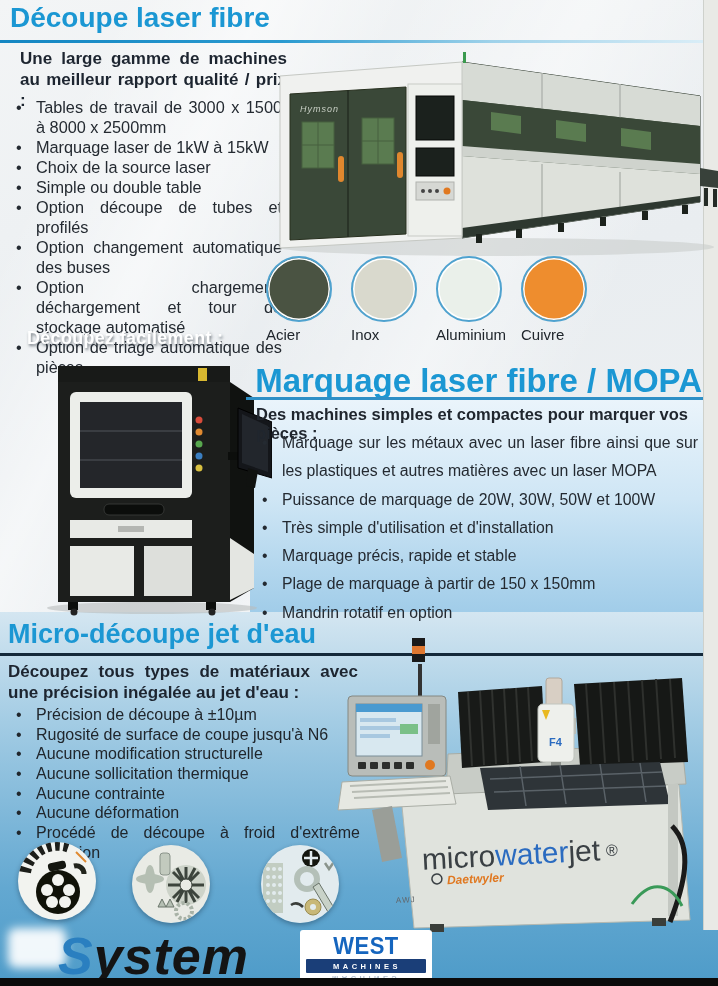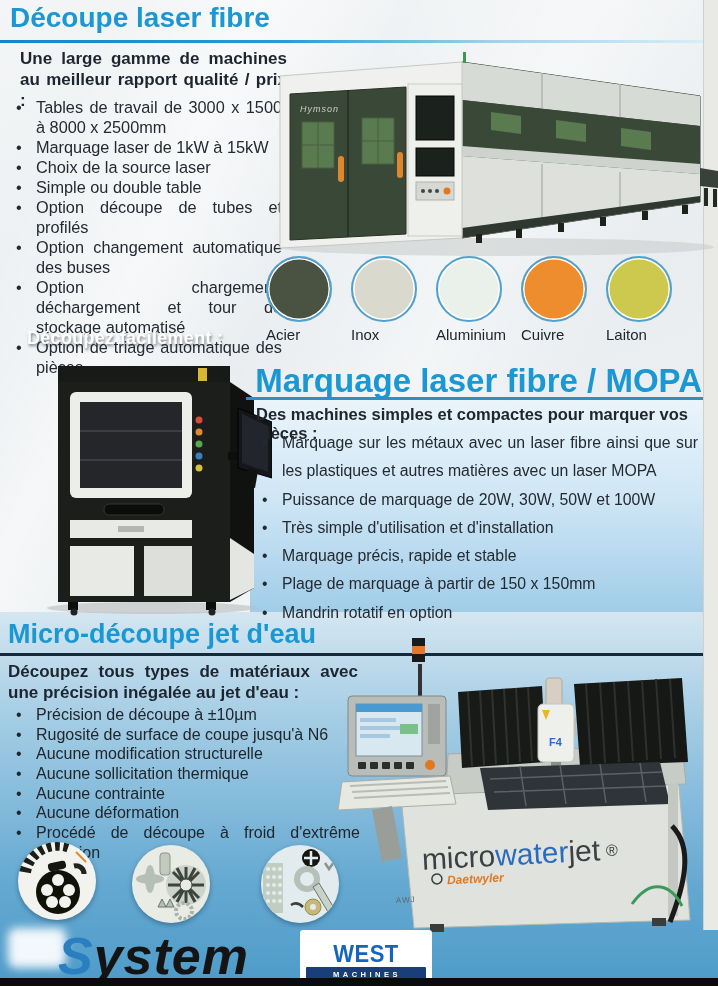--- a/index.html
+++ b/index.html
@@ -76,21 +76,21 @@
     box-shadow:0 2px 5px rgba(20,40,60,.4); }
   .s1 { left:18px; top:842px; } .s2 { left:132px; top:845px; } .s3 { left:261px; top:845px; }
 
   .logo-smudge { position:absolute; left:8px; top:928px; width:58px; height:40px;
     background:rgba(255,255,255,.92); filter:blur(5px); border-radius:8px; }
   .system-logo { position:absolute; left:58px; top:926px; font-size:52px; font-style:italic;
     font-weight:bold; letter-spacing:1px; }
   .sys-s { color:#2a7fc0; } .sys-rest { color:#141414; font-weight:600; }
 
   .west-logo { position:absolute; left:300px; top:930px; width:132px; height:52px;
-    background:#ffffff; border-radius:3px; padding:14px 6px 2px 6px; text-align:center; }
+    background:#ffffff; border-radius:3px; padding:6px 6px 2px 6px; text-align:center; }
   .west-word { color:#1565be; font-weight:bold; font-size:22px; line-height:1.0;
     transform:scaleY(1.05); letter-spacing:.5px; }
   .west-bar { background:#1a3e78; color:#ffffff; font-size:7.5px; font-weight:bold;
     letter-spacing:3.5px; padding:2.5px 0 2px 2px; margin-top:1px; border-radius:1px; }
   .west-reflection { transform:scaleY(-1); color:#6e86a4; opacity:.55; font-size:7.5px;
     font-weight:bold; letter-spacing:3.5px; margin-top:1.5px; }
 </style>
 </head>
 <body>
 
@@ -172,24 +172,20 @@
       <div class="swatch" style="background: rgb(217, 217, 205);"></div>
       <div class="mlabel">Inox</div>
     </div>
     <div class="material">
       <div class="swatch" style="background: rgb(234, 240, 234);"></div>
       <div class="mlabel">Aluminium</div>
     </div>
     <div class="material">
       <div class="swatch" style="background: rgb(238, 141, 46);"></div>
       <div class="mlabel">Cuivre</div>
-    </div>
-    <div class="material">
-      <div class="swatch" style="background: rgb(205, 201, 79);"></div>
-      <div class="mlabel">Laiton</div>
     </div>
   </div>
 
   <div class="cta1">Découpez facilement :</div>
 
   <div class="machine2">
     <svg width="250" height="260" viewBox="0 0 250 260">
       <ellipse cx="130" cy="252" rx="105" ry="6" fill="#b9bdbd" opacity="0.6"></ellipse>
       <rect x="36" y="10" width="172" height="16" fill="#181a18"></rect>
       <rect x="176" y="12" width="9" height="13" fill="#d8b830"></rect>

